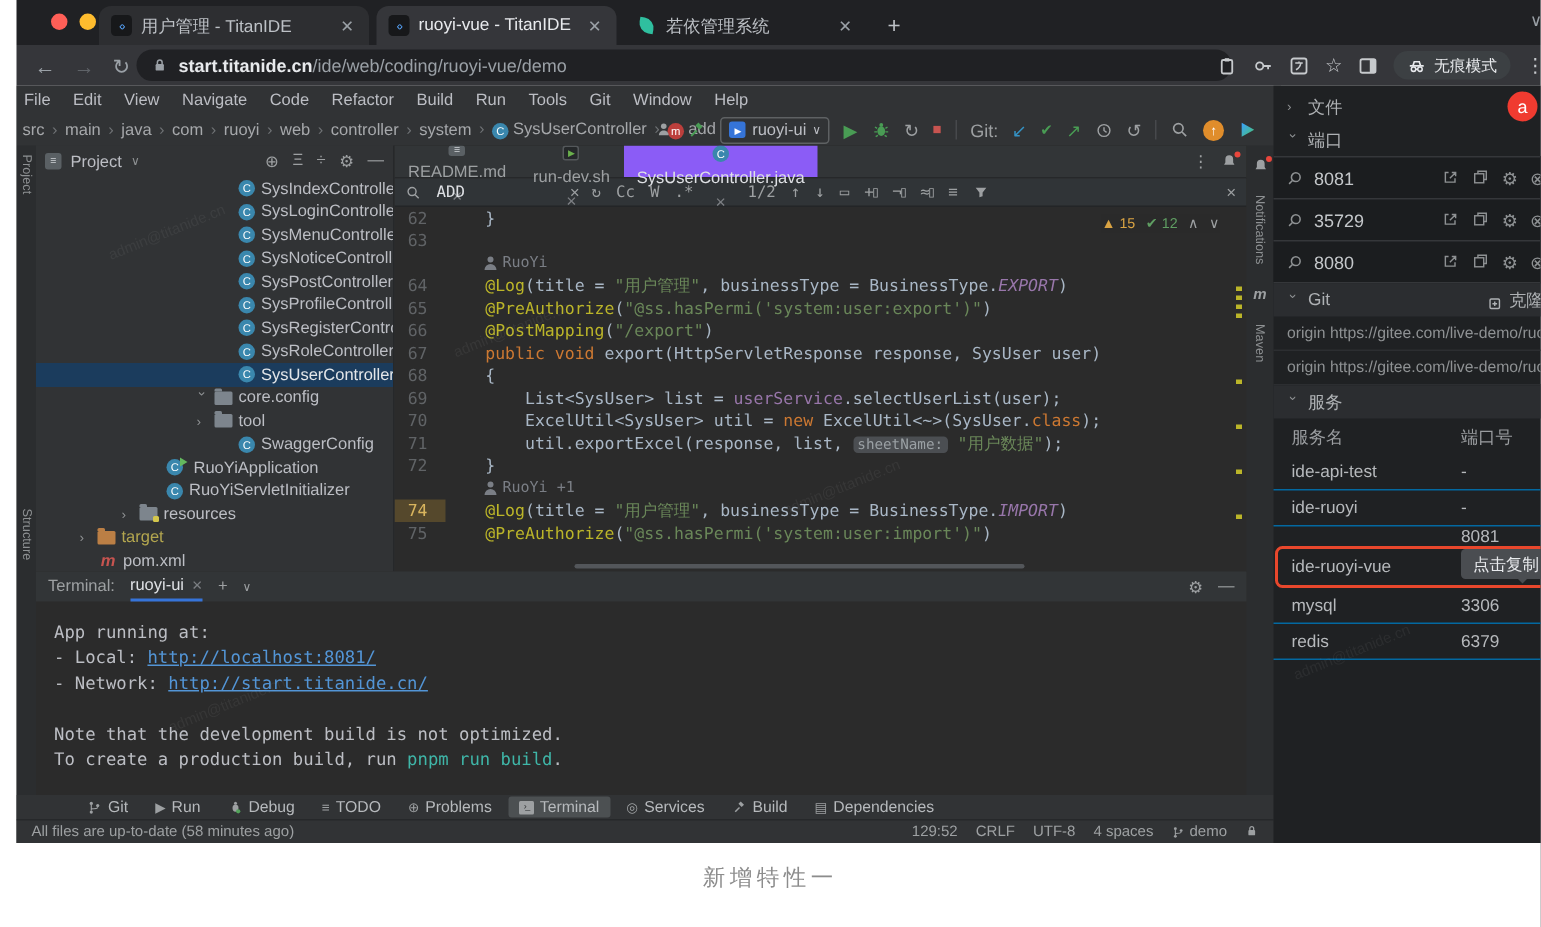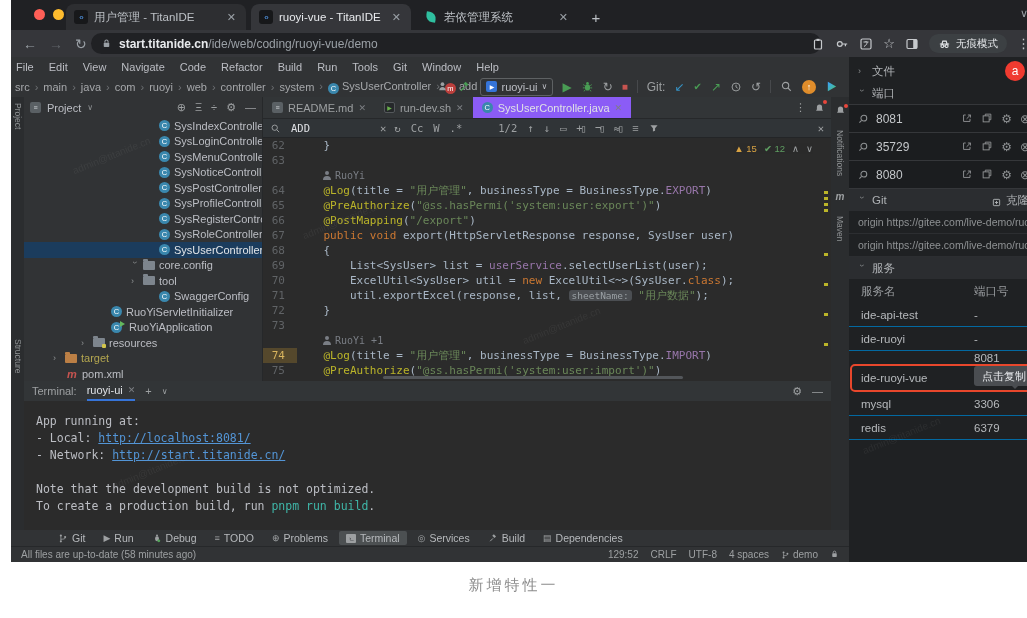--- a/index.html
+++ b/index.html
@@ -93,21 +93,21 @@
   .folder.exc{background:#bb7f45;}
   .folder.res::after{content:"";position:absolute;right:-1px;bottom:-1px;width:4px;height:4px;background:#d3c64c;border-radius:1px;}
   .runov{width:0;height:0;border-left:5px solid #64b85e;border-top:3px solid transparent;
        border-bottom:3px solid transparent;margin-left:-6px;margin-top:-7px;flex:none;}
   .mico{color:#c75450;font-weight:bold;font-style:italic;font-size:11px;width:12px;flex:none;text-align:center;}
   .mico::before{content:"m";}
   .tl-exc{color:#b3a64f;}
   
   .editor{position:absolute;left:252px;top:40px;width:568px;height:284px;background:#2b2b2b;overflow:hidden;}
   .etabs{height:22px;background:#323537;display:flex;align-items:center;font-size:11px;color:#9da0a2;border-bottom:1px solid #26282a;box-sizing:border-box;}
-  .etab{height:100%;display:flex;align-items:center;gap:5px;padding:0 9px;box-sizing:border-box;}
+  .etab{height:100%;display:flex;align-items:center;gap:5px;padding:0 9px;box-sizing:border-box;flex-direction:column;}
   .etab.active{background:#8b5cf6;color:#dfe1e5;}
   .etab .x{font-size:9px;color:#7c7f83;}
   .etab .x::before{content:"✕";}
   .mdicon{width:11px;height:11px;background:#5a6064;border-radius:2px;color:#cfd3d6;font-size:7px;
        display:flex;align-items:center;justify-content:center;}
   .mdicon::before{content:"≡";}
   .shicon{width:11px;height:11px;background:#25282a;border:1px solid #54585b;border-radius:2px;color:#6ab04c;
        font-size:6px;display:flex;align-items:center;justify-content:center;box-sizing:border-box;}
   .shicon::before{content:"▶";}
   .etabs .endicons{margin-left:auto;display:flex;align-items:center;gap:8px;padding-right:6px;color:#9da0a2;}
@@ -120,21 +120,21 @@
   .ic.up::before{content:"↑";} .ic.dn::before{content:"↓";}
   .ic.box::before{content:"▭";} .ic.plus::before{content:"+▯";letter-spacing:-2px;}
   .ic.neg::before{content:"¬▯";letter-spacing:-2px;} .ic.sim::before{content:"≈▯";letter-spacing:-2px;}
   .ic.lines::before{content:"≡";}
   .code{font-family:"DejaVu Sans Mono",monospace;font-size:11px;position:relative;}
   .cl{display:flex;height:15px;line-height:15px;}
   .gut{width:34px;flex:none;text-align:right;padding-right:12px;color:#606366;box-sizing:border-box;}
   .cl.cur .gut{background:#55482c;color:#d9b55e;}
   .ct{white-space:pre;}
   .pln{color:#a9b7c6}.kw{color:#cc7832}.ann{color:#bbb529}.str{color:#6a8759}
-  .cst{color:#9876aa;}.fld{color:#9876aa}
+  .cst{color:#9876aa;font-style:italic}.fld{color:#9876aa}
   .hint{background:#4b4e52;color:#9aa0a4;border-radius:3px;padding:0 3px;font-size:9.5px;}
   .authorln{color:#7a7e85;font-size:10px;display:inline-flex;align-items:center;gap:4px;}
   .pico{width:8px;height:9px;position:relative;display:inline-block;}
   .pico::before{content:"";position:absolute;left:2px;top:0;width:4px;height:4px;border-radius:50%;background:#7a7e85;}
   .pico::after{content:"";position:absolute;left:0;bottom:0;width:8px;height:4px;border-radius:4px 4px 0 0;background:#7a7e85;}
   .inspect{position:absolute;right:18px;top:46px;display:flex;gap:7px;align-items:center;font-size:9.5px;
        color:#9da0a2;background:rgba(43,43,43,.7);}
   .inspect .w{color:#d9a343;} .inspect .k{color:#5f9e62;}
   .marks{position:absolute;right:3px;top:60px;width:4px;}
   .mark{position:absolute;width:4px;height:3px;background:#bbb529;right:0;}
@@ -418,26 +418,26 @@
           <span class="ar closed"></span>
           <span class="folder"></span>
           <span>tool</span>
         </div>
       <div class="trow" style="padding-left:135px">
           <span class="cicon"></span>
           <span>SwaggerConfig</span>
         </div>
       <div class="trow" style="padding-left:87px">
           <span class="cicon"></span>
-          <span>RuoYiServletInitializer</span>
-        </div>
-      <div class="trow" style="padding-left:87px">
-          <span class="cicon"></span>
           <span class="runov"></span>
           <span>RuoYiApplication</span>
+        </div>
+      <div class="trow" style="padding-left:87px">
+          <span class="cicon"></span>
+          <span>RuoYiServletInitializer</span>
         </div>
       <div class="trow" style="padding-left:57px">
           <span class="ar closed"></span>
           <span class="folder res"></span>
           <span>resources</span>
         </div>
       <div class="trow" style="padding-left:29px">
           <span class="ar closed"></span>
           <span class="folder exc"></span>
           <span class="tl-exc">target</span>
@@ -542,24 +542,20 @@
           <span class="gut">70</span>
           <span class="ct"><span class="pln">        ExcelUtil&lt;SysUser&gt; util = </span><span class="kw">new</span><span class="pln"> ExcelUtil&lt;~&gt;(SysUser.</span><span class="kw">class</span><span class="pln">);</span></span>
         </div>
         <div class="cl">
           <span class="gut">71</span>
           <span class="ct"><span class="pln">        util.exportExcel(response, list, </span><span class="hint">sheetName:</span><span class="pln"> </span><span class="str">"用户数据"</span><span class="pln">);</span></span>
         </div>
         <div class="cl">
           <span class="gut">72</span>
           <span class="ct"><span class="pln">    }</span></span>
-        </div>
-        <div class="cl">
-          <span class="gut">73</span>
-          <span class="ct"></span>
         </div>
         <div class="cl">
           <span class="gut"></span>
           <span class="ct"><span class="authorln" style="margin-left: 26px;"><span class="pico"></span><span>RuoYi +1</span></span></span>
         </div>
         <div class="cl cur">
           <span class="gut">74</span>
           <span class="ct"><span class="ann">    @Log</span><span class="pln">(title = </span><span class="str">"用户管理"</span><span class="pln">, businessType = BusinessType.</span><span class="cst">IMPORT</span><span class="pln">)</span></span>
         </div>
         <div class="cl">

